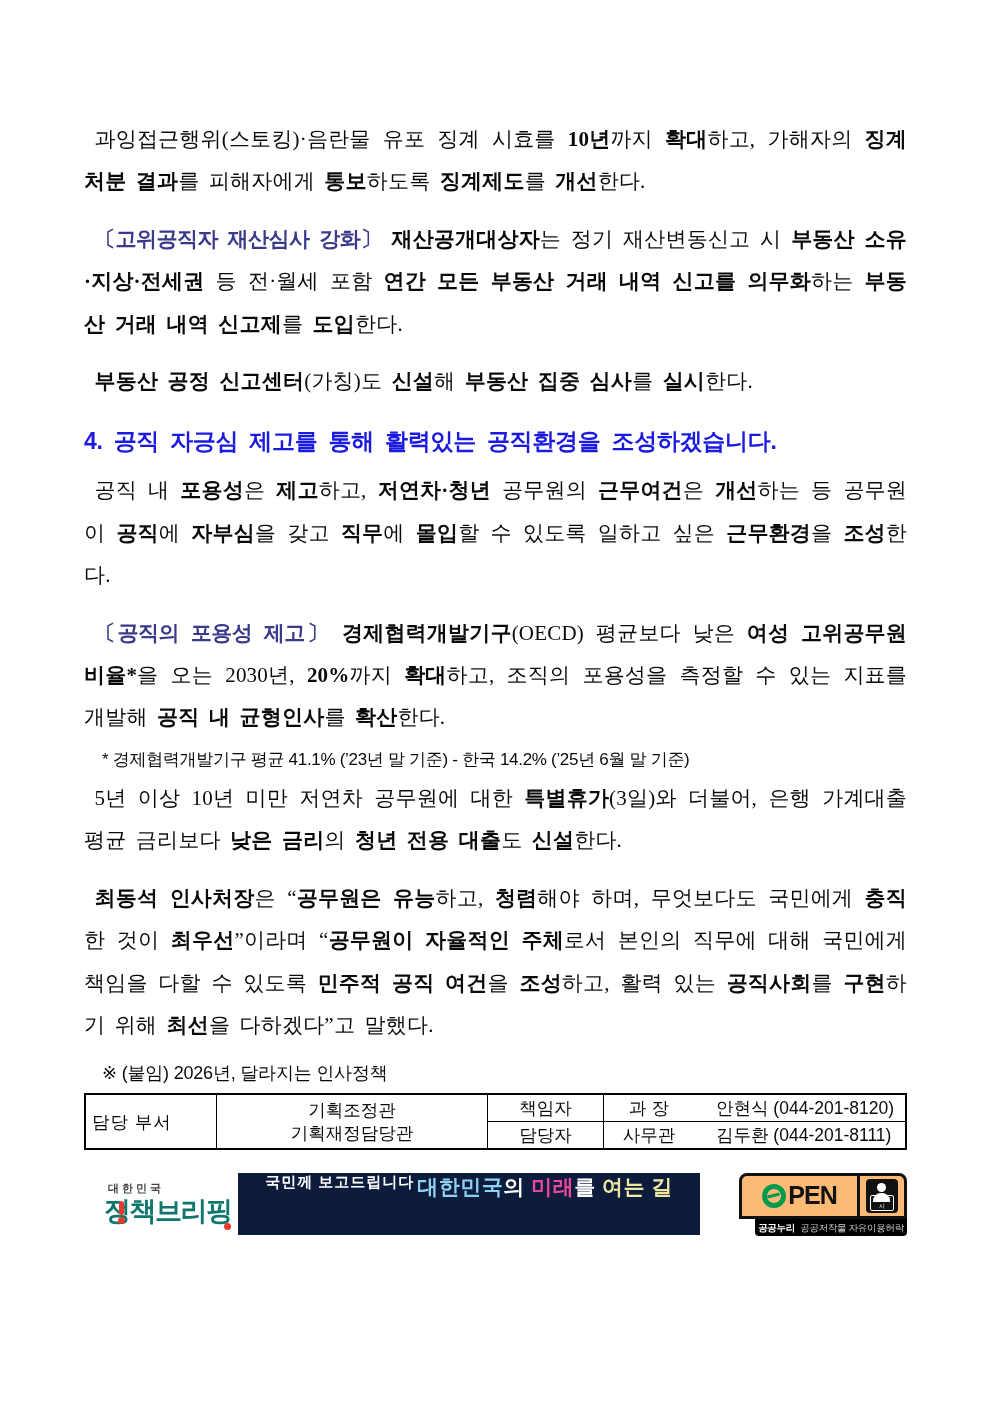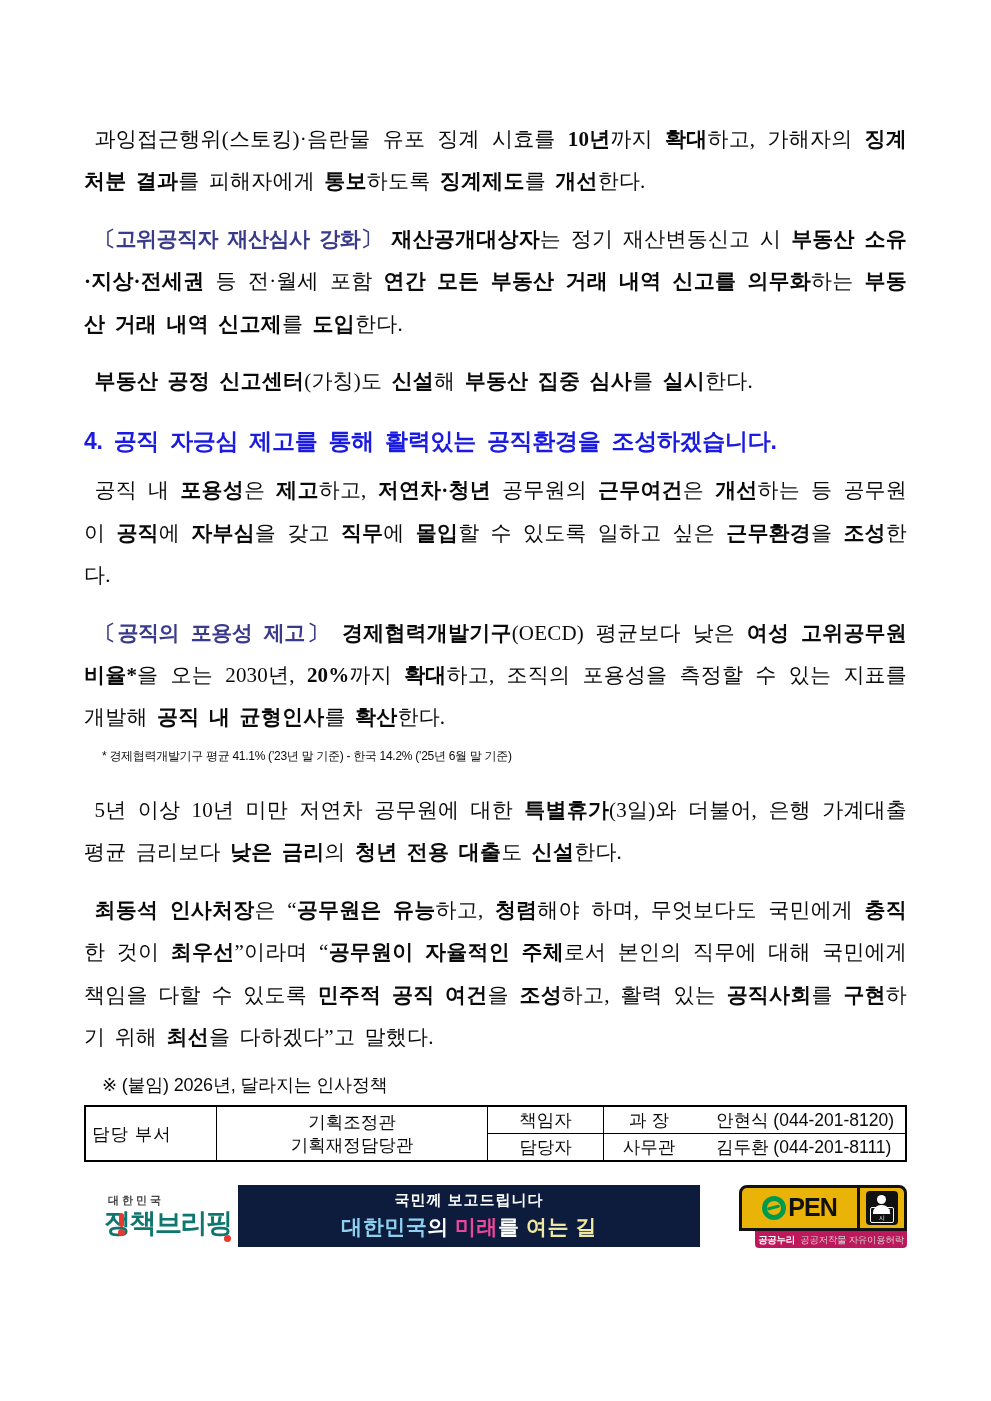--- a/index.html
+++ b/index.html
@@ -24,21 +24,21 @@
   .sec-hdr:empty{display:none;}
   
   h2.blue-heading{
     font-family:"Liberation Sans","DejaVu Sans",sans-serif;
     font-size:23px;font-weight:800;color:#1a1ae0;
     margin:24px 0 12px 0;word-spacing:5px;letter-spacing:-0.3px;
   }
   
   .footnote{
     font-family:"Liberation Sans","DejaVu Sans",sans-serif;
-    font-size:12px;color:#0a0a0a;margin:-6px 0 24px 0;padding-left:18px;
+    font-size:17px;color:#0a0a0a;margin:-6px 0 6px 0;padding-left:18px;
     letter-spacing:-0.3px;
   }
   .attach-note{
     font-family:"Liberation Sans","DejaVu Sans",sans-serif;
     font-size:18px;margin:14px 0 8px 0;padding-left:18px;letter-spacing:-0.2px;
   }
   
   table.contact{
     width:100%;border-collapse:collapse;border:2px solid #000;
     font-family:"Liberation Sans","DejaVu Sans",sans-serif;
@@ -65,44 +65,44 @@
     position:relative;line-height:1.15;
   }
   .kpb-pin{position:absolute;left:15px;top:5px;width:5px;height:14px;background:#e8392f;border-radius:3px;}
   .kpb-pin::after{content:"";position:absolute;left:-1px;top:16px;width:7px;height:7px;background:#e8392f;border-radius:50%;}
   .kpb-dot{position:absolute;right:1px;bottom:-3px;width:7px;height:7px;background:#e8392f;border-radius:50%;}
   
   .banner{
     flex:none;width:462px;height:62px;margin-left:6px;
     background:#0d1c3d;color:#fff;text-align:center;
     font-family:"Liberation Sans","DejaVu Sans",sans-serif;
-    display:flex;flex-direction:column;justify-content:center;gap:3px;
+    display:flex;flex-direction:row;justify-content:center;gap:3px;
   }
   .banner-l1{font-size:15px;font-weight:700;letter-spacing:1px;}
   .banner-l2{font-size:21px;font-weight:800;letter-spacing:0.5px;}
   
   .open-box{
     flex:none;width:168px;margin-left:auto;
     font-family:"Liberation Sans","DejaVu Sans",sans-serif;
   }
   .open-row{
-    background:#eab308;border:3px solid #111;border-radius:8px 8px 0 0;
+    background:#fdba74;border:3px solid #111;border-radius:8px 8px 0 0;
     display:flex;align-items:center;height:46px;box-sizing:border-box;
   }
   .open-left{flex:1;display:flex;align-items:center;justify-content:center;gap:2px;border-right:3px solid #111;height:100%;}
   .o-ring{width:24px;height:24px;border:5px solid #009a4e;border-radius:50%;box-sizing:border-box;position:relative;display:inline-block;}
   .o-ring::after{content:"";position:absolute;left:0px;top:5px;width:13px;height:3px;background:#009a4e;border-radius:3px;transform:rotate(-15deg);}
   .open-pen{font-size:25px;font-weight:900;color:#111;letter-spacing:-1px;}
   .open-right{width:44px;display:flex;flex-direction:column;align-items:center;justify-content:center;height:100%;}
   .person{width:32px;height:34px;background:#111;border-radius:4px;position:relative;}
   .person::before{content:"";position:absolute;left:11px;top:4px;width:9px;height:9px;background:#fff;border-radius:50%;}
   .person::after{content:"";position:absolute;left:7px;top:14px;width:17px;height:9px;background:#fff;border-radius:8px 8px 0 0;}
   .person .src-label{position:absolute;left:4px;bottom:2px;right:4px;border:1px solid #fff;color:#fff;font-size:6px;line-height:7px;text-align:center;border-radius:2px;}
   .open-bar{
-    background:#be185d;color:#fff;border-radius:0 0 4px 4px;
+    background:#000000;color:#fff;border-radius:0 0 4px 4px;
     font-size:9.5px;text-align:center;height:17px;line-height:17px;letter-spacing:-0.3px;margin-left:16px;
   }
   .open-bar b{font-weight:800;margin-right:3px;}
   .open-bar span{color:#cfcfcf;}
 </style>
 </head>
 <body>
 
 <div class="page">
 

